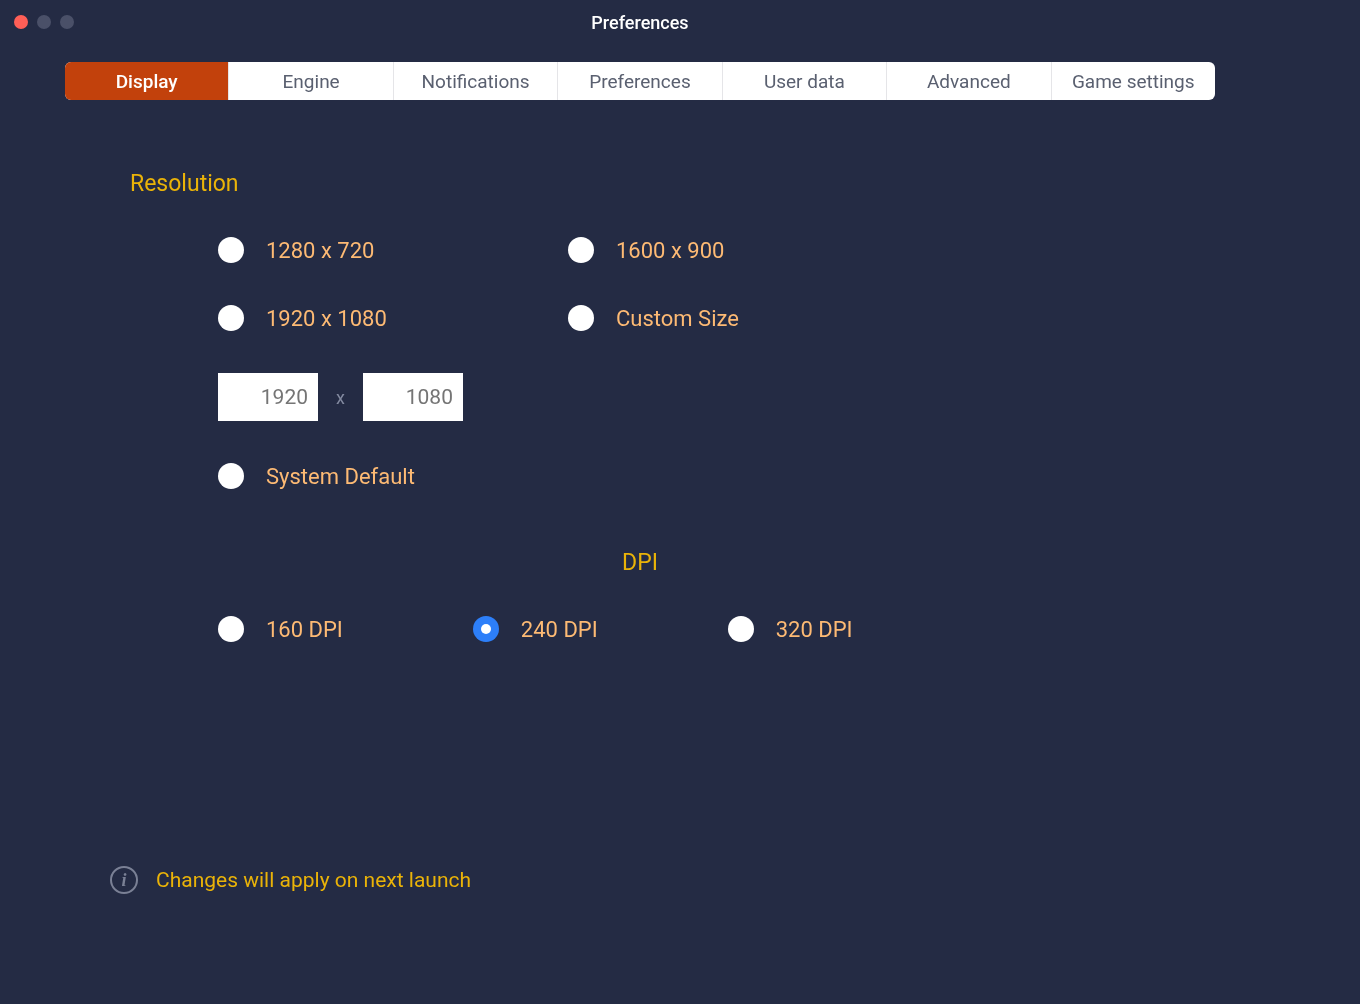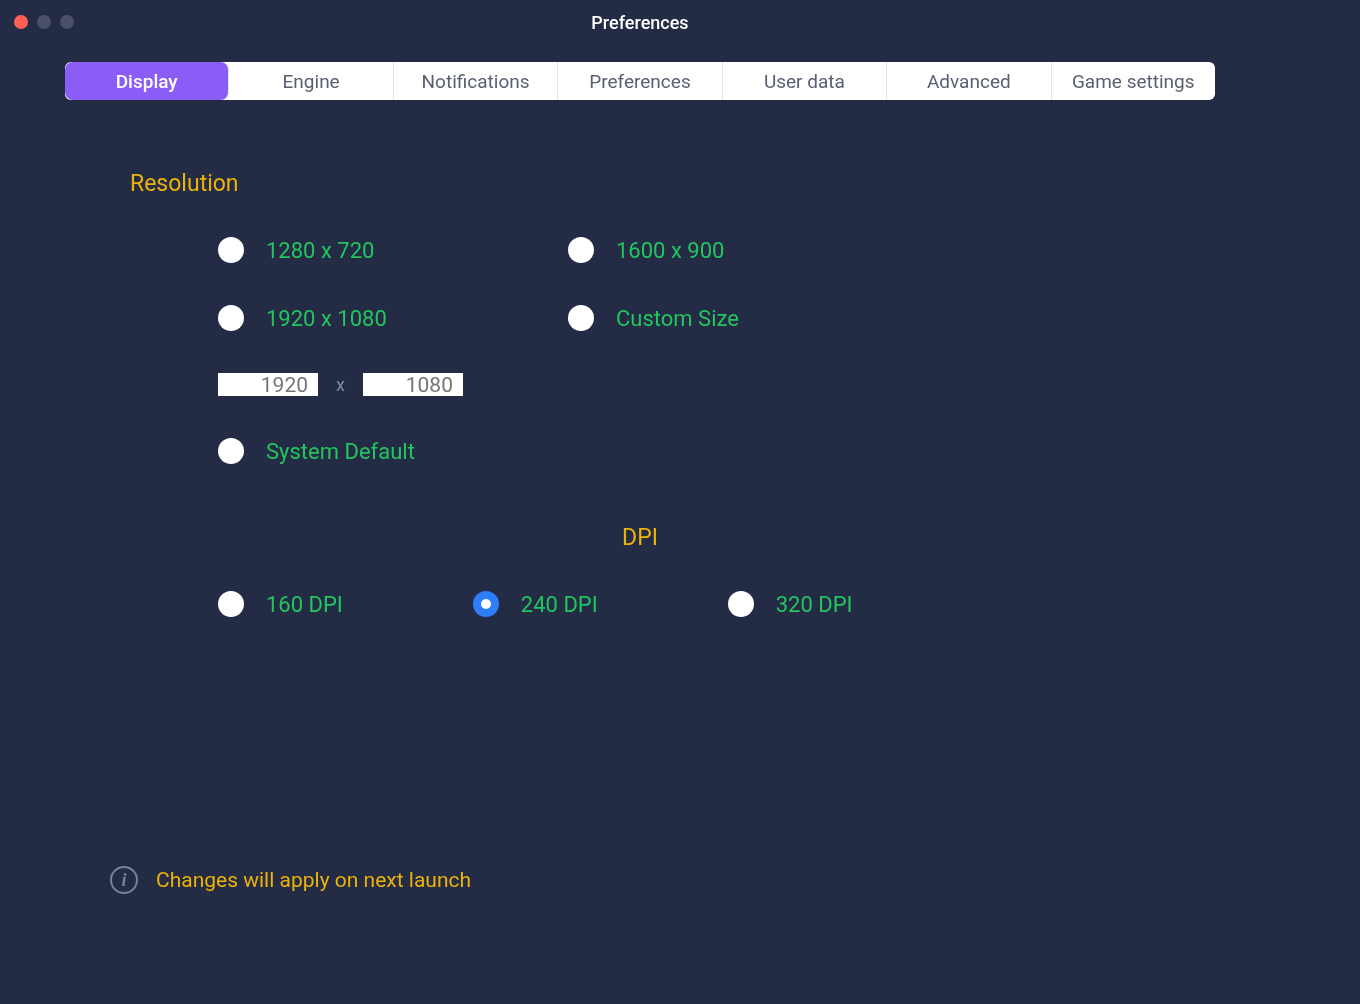--- a/index.html
+++ b/index.html
@@ -74,24 +74,23 @@
       font-weight: 400;
       cursor: pointer;
       border-right: 1px solid #e5e5e8;
     }
 
     .tab:last-child {
       border-right: none;
     }
 
     .tab.active {
-      background: #8b5cf6;
+      background: #c2410c;
       color: #ffffff;
       font-weight: 500;
-      border-radius: 8px;
     }
 
     .content {
       padding: 70px 130px 0 130px;
     }
 
     .section-title {
       color: #eab308;
       font-size: 23px;
       font-weight: 400;
@@ -131,34 +130,34 @@
 
     .radio.selected::after {
       content: "";
       width: 10px;
       height: 10px;
       border-radius: 50%;
       background: #ffffff;
     }
 
     .radio-label {
-      color: #22c55e;
+      color: #fdba74;
       font-size: 22px;
       font-weight: 400;
     }
 
     .custom-inputs {
       display: flex;
       align-items: center;
       gap: 18px;
     }
 
     .size-input {
       width: 100px;
-      height: 23px;
+      height: 48px;
       background: #ffffff;
       border: none;
       text-align: right;
       padding: 0 10px;
       font-size: 21px;
       color: #b0b5c5;
       font-family: inherit;
     }
 
     .x-separator {

